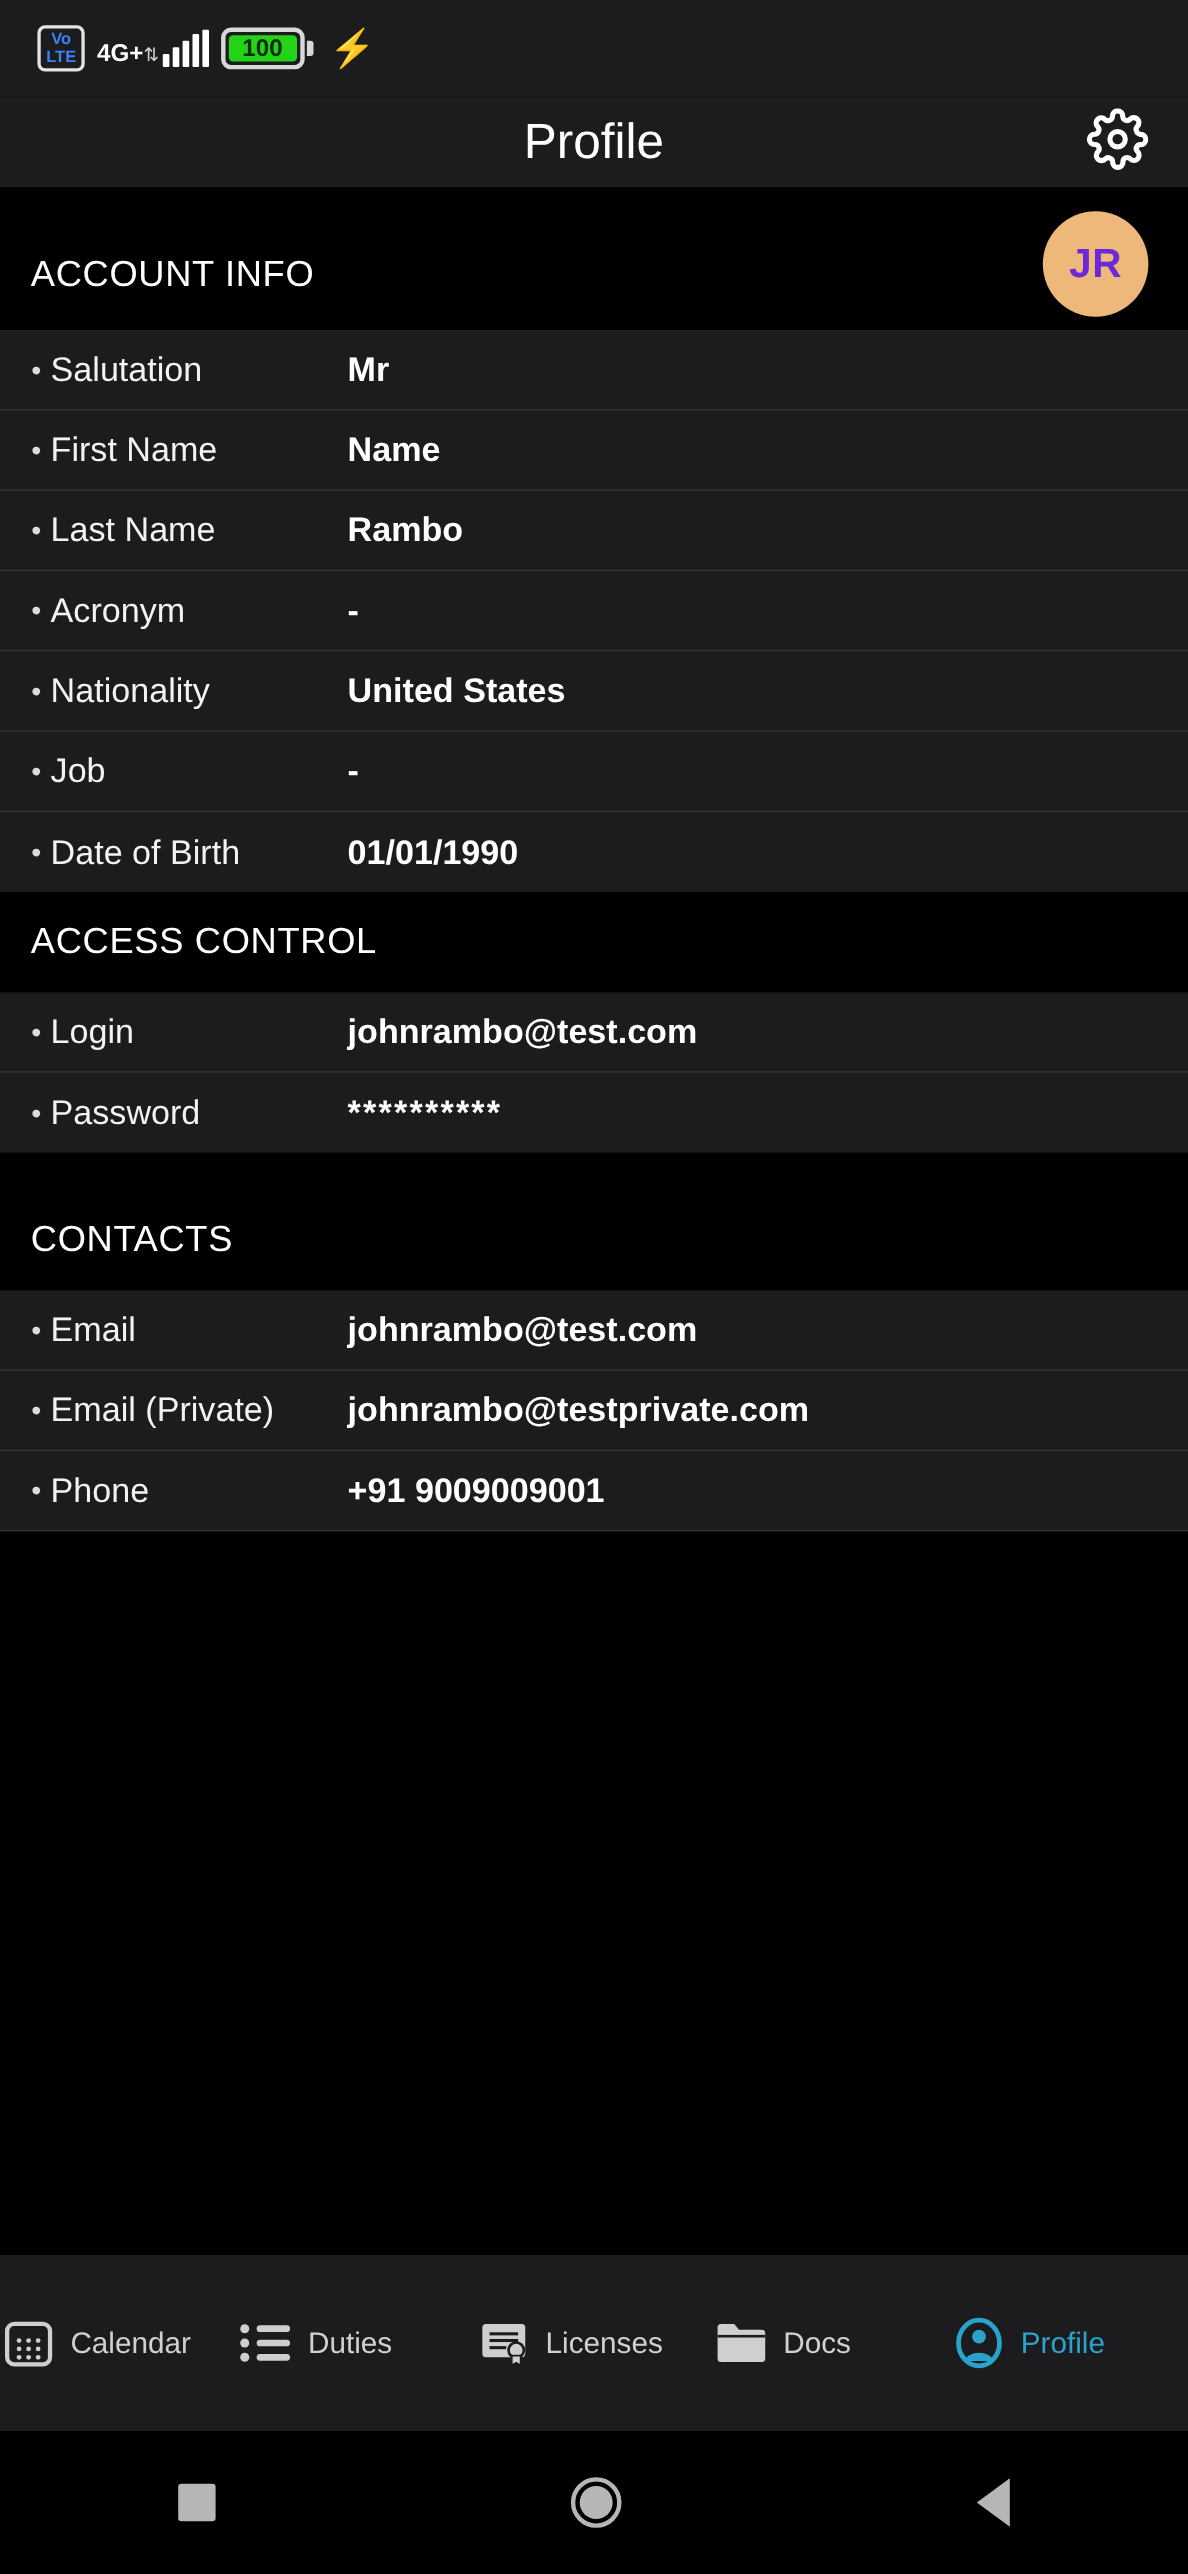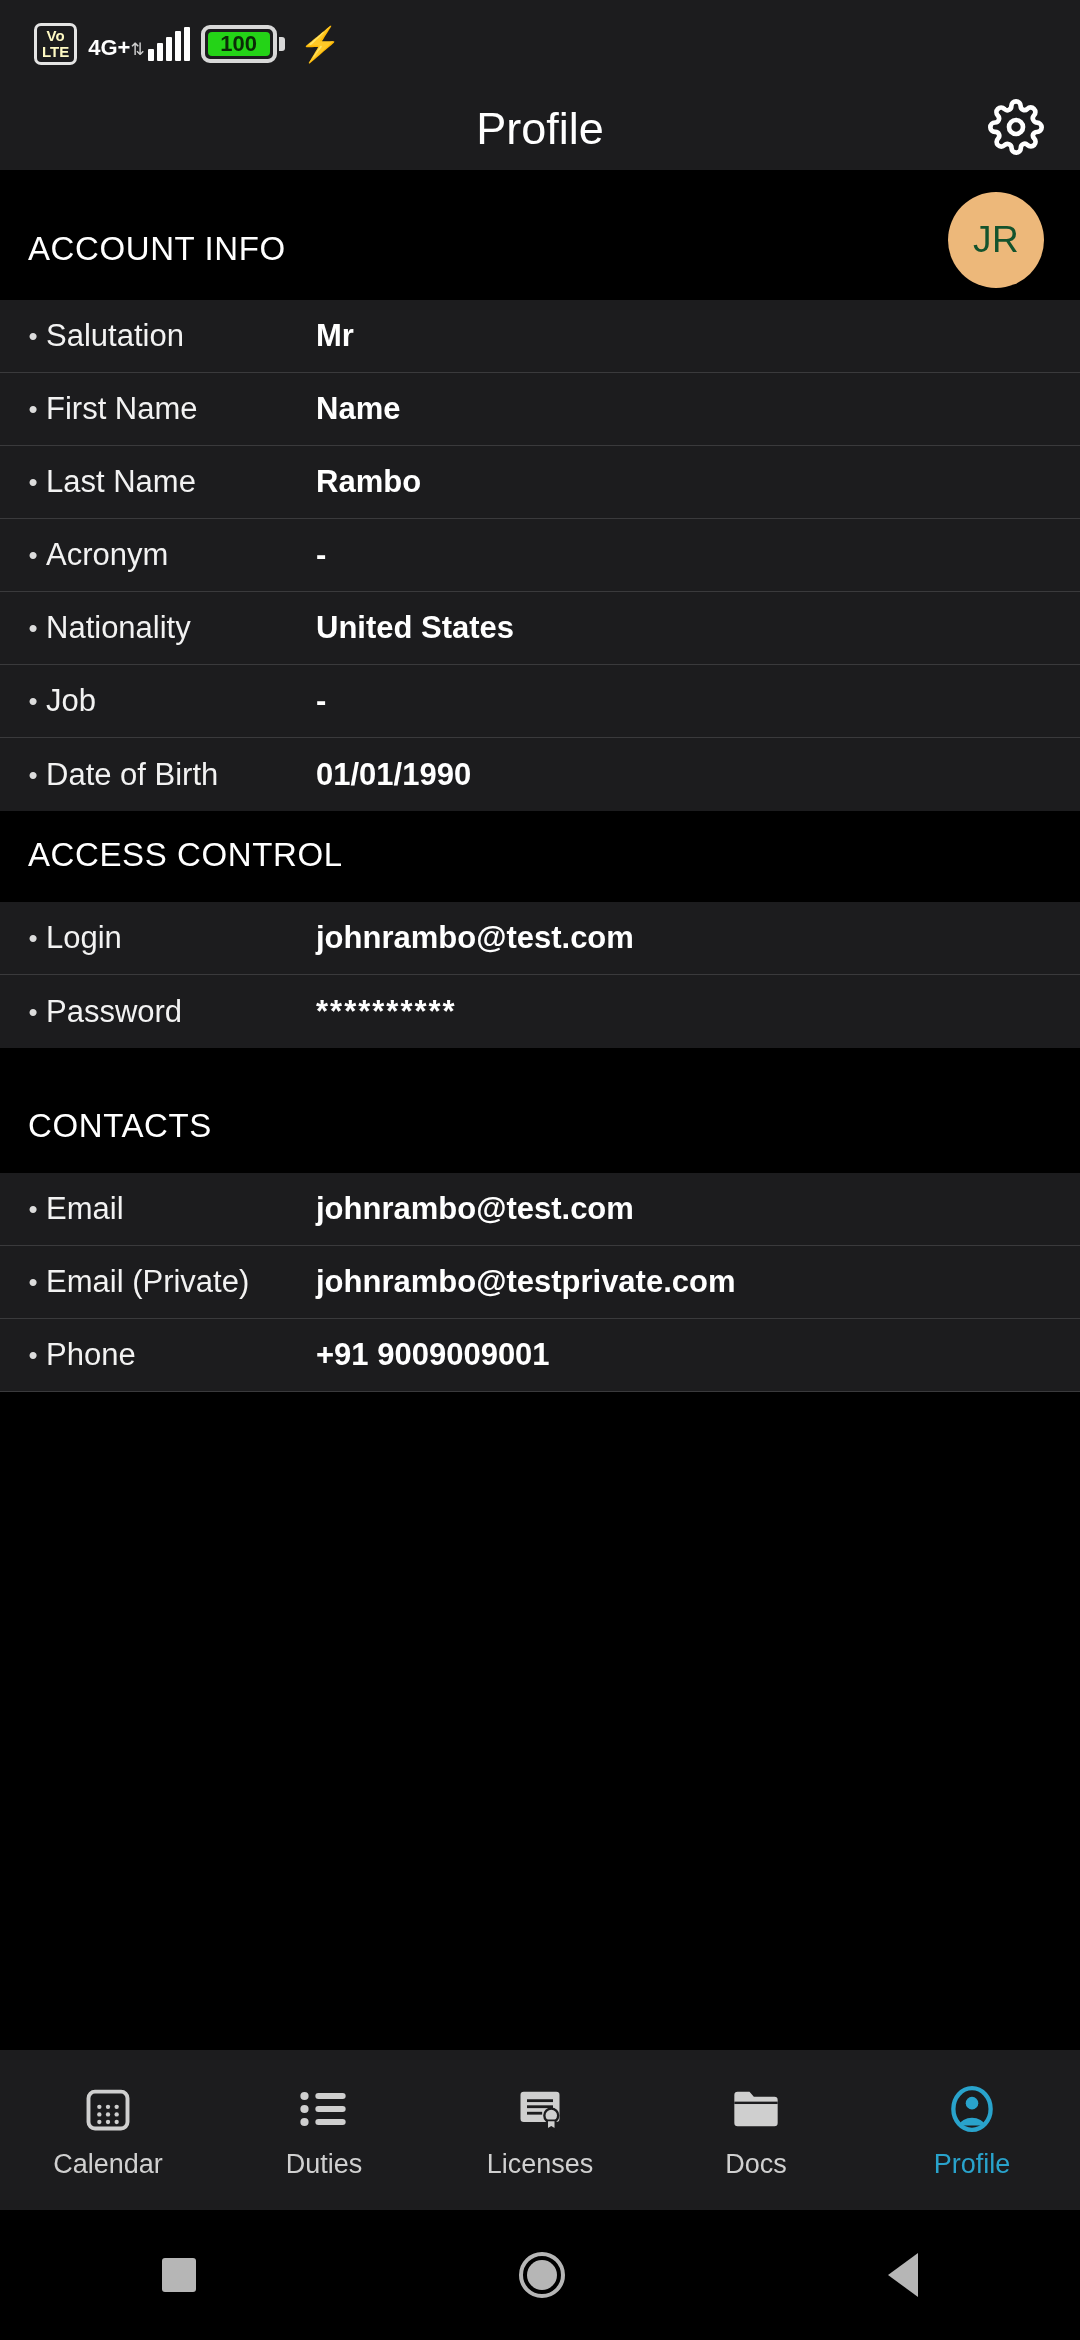--- a/index.html
+++ b/index.html
@@ -23,21 +23,21 @@
   .ic-note{
     width:34px;height:36px;background:#e9e9e9;border-radius:3px;
     display:flex;align-items:center;justify-content:center;
     color:#1c1c1e;font-size:25px;line-height:1;
   }
   .ic-m{ color:#fff; font-size:33px; line-height:1; font-weight:500;}
   .ic-glyph{ color:#fff; font-size:15px; line-height:.9; text-align:center; }
   .ic-dots{ color:#fff; font-size:30px; letter-spacing:2px; line-height:.4; }
   .volte{
     border:3px solid #e4e4e4; border-radius:7px;
-    color:#fef9c3; font-size:15px; font-weight:700; line-height:16px;
+    color:#3b82f6; font-size:15px; font-weight:700; line-height:16px;
     padding:2px 5px; text-align:center;
   }
   .netblock{ display:flex; align-items:flex-end; gap:3px; }
   .net-label{ color:#fff; font-size:22px; font-weight:700; line-height:22px; margin-bottom:2px;}
   .arrows{ color:#cfcfcf; font-size:17px; line-height:17px; }
   .bars{ display:flex; align-items:flex-end; gap:3px; height:34px; }
   .bars i{ display:block; width:6px; background:#fff; border-radius:1px; }
   .battery{
     display:flex; align-items:center;
   }
@@ -70,41 +70,41 @@
     padding:0 0 0 28px;
     display:flex; align-items:flex-end;
   }
   .section-title{ color:#fff; font-size:33px; font-weight:500; letter-spacing:.6px; }
 
   .avatar{
     position:absolute; right:36px; top:22px;
     width:96px;height:96px;border-radius:50%;
     background:#edb87a;
     display:flex;align-items:center;justify-content:center;
-    color:#14532d; font-size:37px; font-weight:400; letter-spacing:.5px;
+    color:#6d28d9; font-size:37px; font-weight:700; letter-spacing:.5px;
   }
 
   .rows{ background:#1c1c1e; }
   .row{
     height:73px; display:flex; align-items:center;
     border-bottom:1px solid #3a3a3c;
     padding:0 0 0 20px;
   }
   .bullet{ color:#dcdcdc; font-size:26px; width:26px; text-align:center; line-height:1; }
   .row-label{ color:#f2f2f2; font-size:31px; font-weight:400; flex:0 0 270px; }
   .row-value{ color:#fff; font-size:31px; font-weight:700; }
   .row-value.pw{ letter-spacing:2px; }
 
   
   .tabbar{
     position:absolute; left:0; right:0; bottom:130px; height:160px;
     background:#1c1c1e;
     display:flex; align-items:center; justify-content:space-around;
   }
-  .tab{ display:flex; flex-direction:column; align-items:center; gap:12px; width:20%; }
+  .tab{ display:flex; flex-direction:row; align-items:center; gap:12px; width:20%; }
   .tab-label{ font-size:27px; color:#d0d0d0; }
   .tab.active .tab-label{ color:#29a3cc; }
   .tab-icon{ height:56px; display:flex; align-items:center; justify-content:center; }
 
   
   .navbar{
     position:absolute; left:0; right:0; bottom:0; height:130px; background:#000;
     display:flex; align-items:center; justify-content:space-around;
   }
   .nav-sq{ width:34px;height:34px;background:#b6b6b6;border-radius:3px; }

